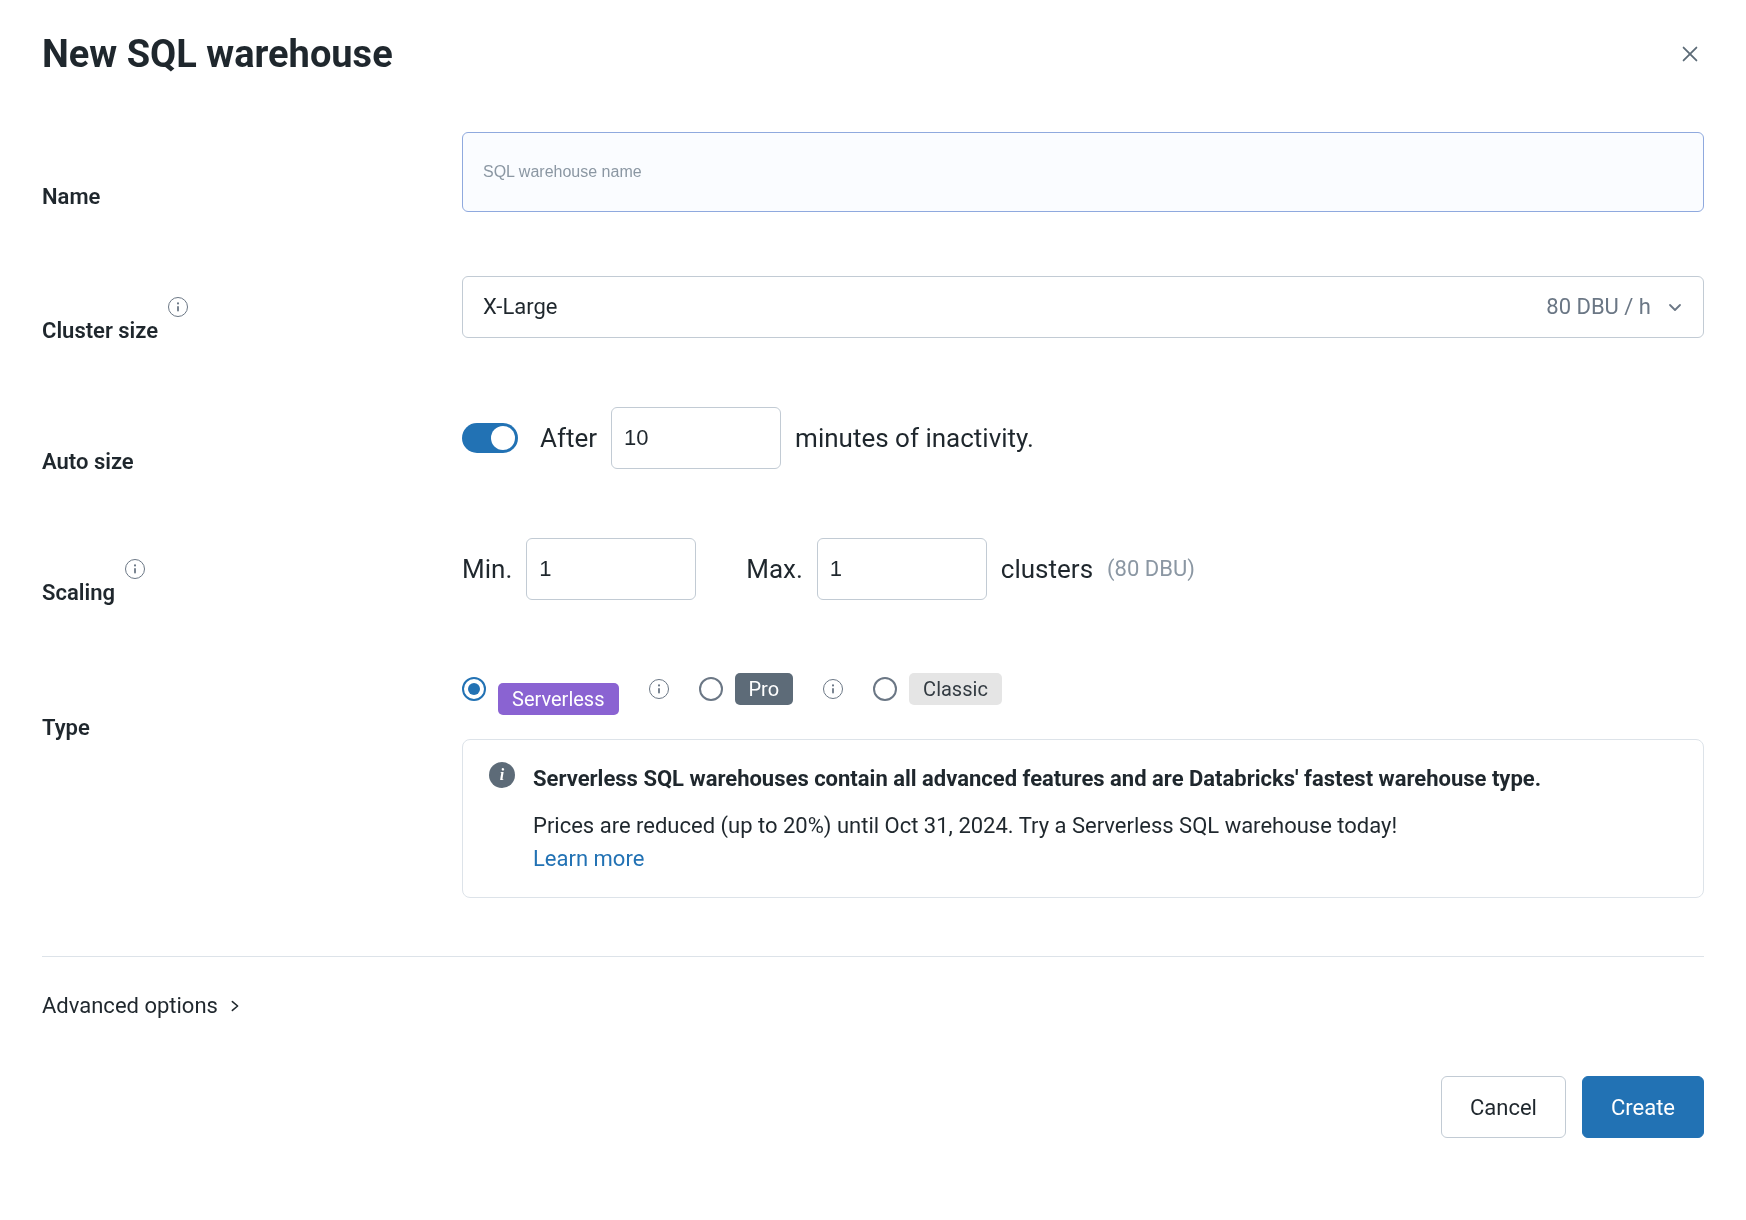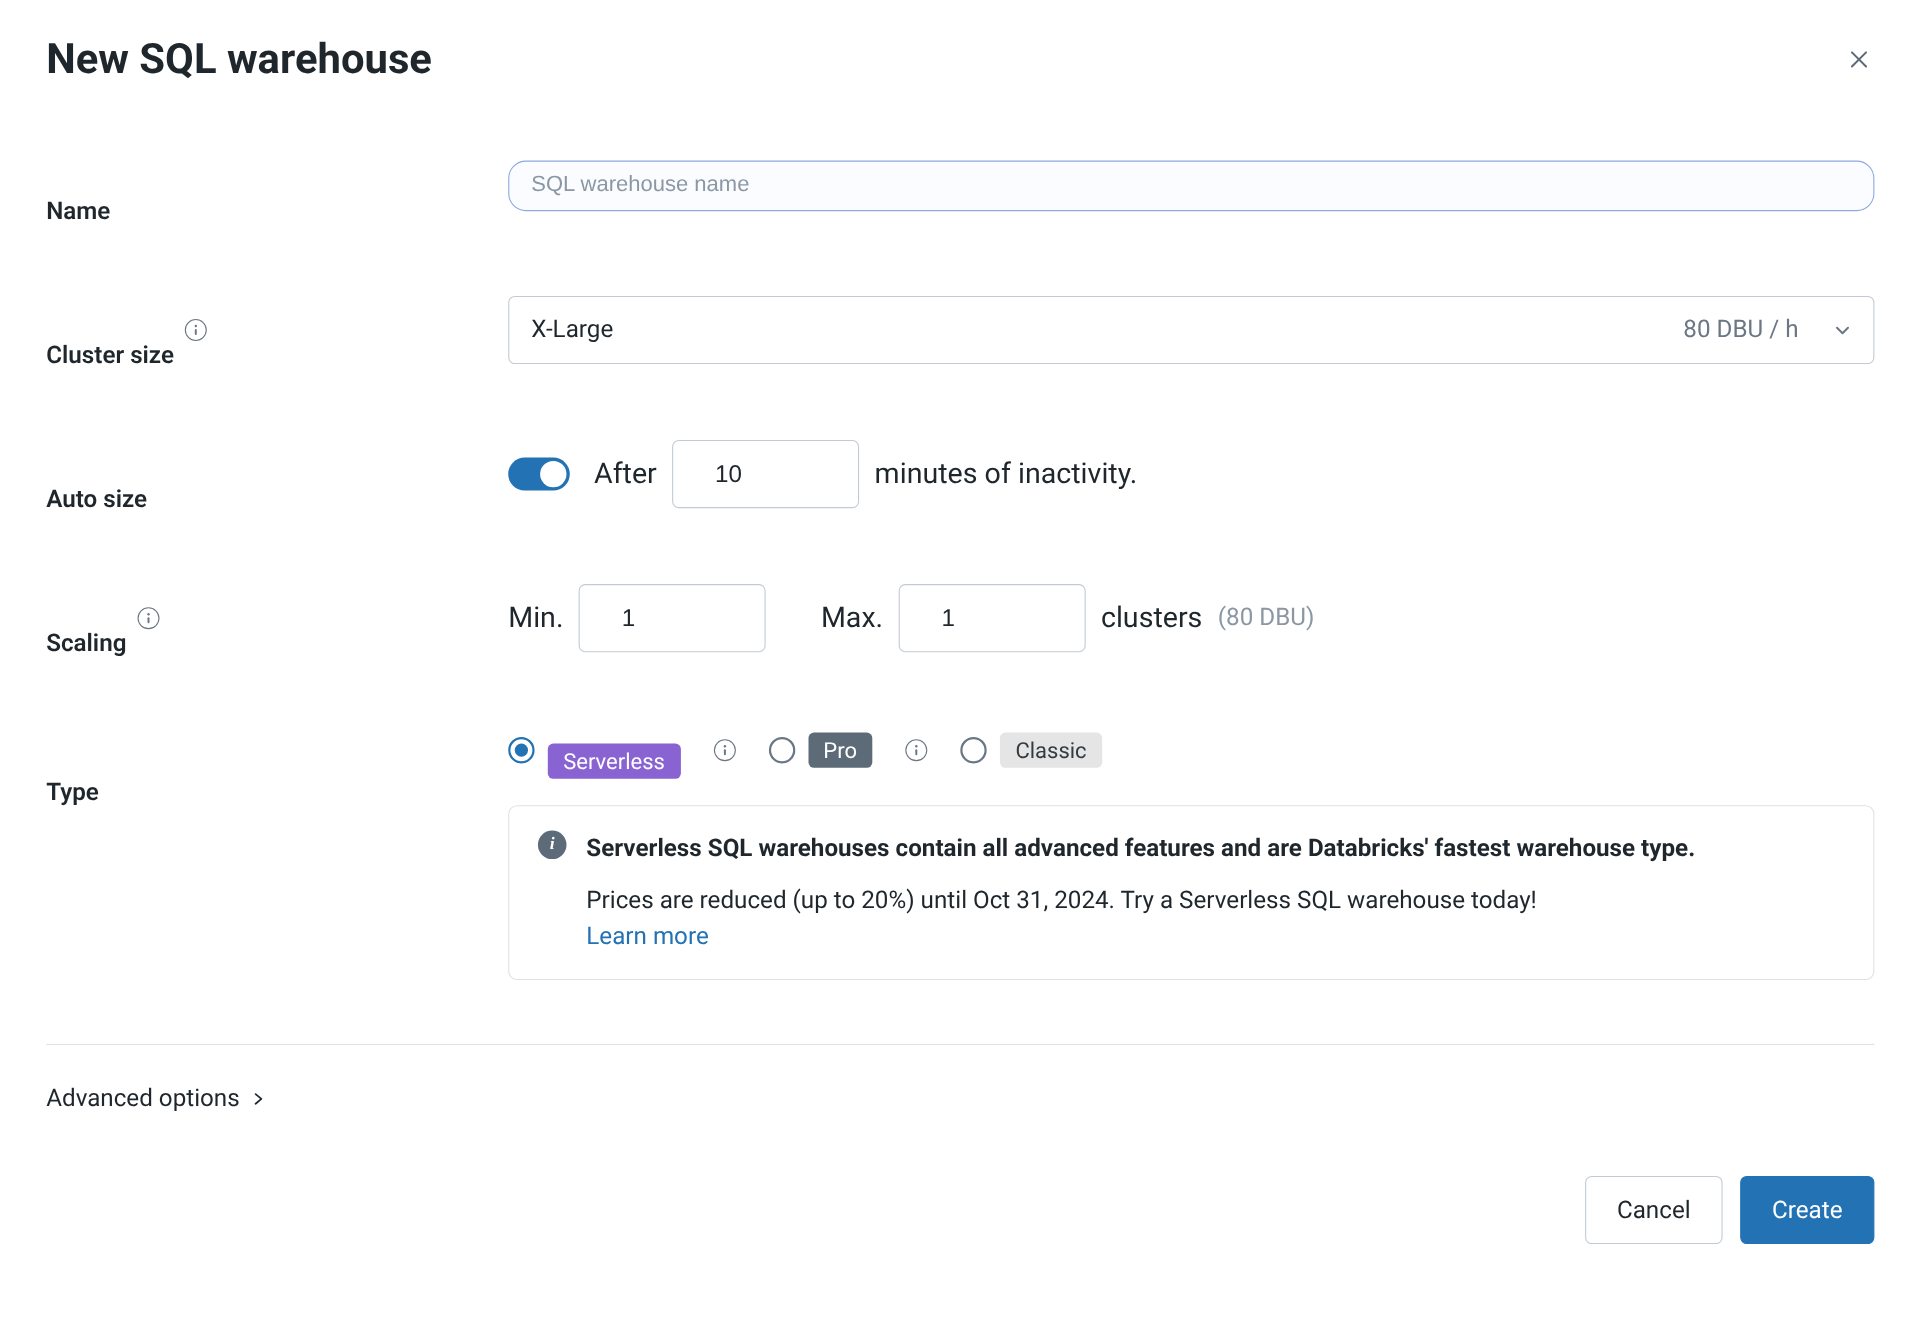--- a/index.html
+++ b/index.html
@@ -77,25 +77,25 @@
       height: 20px;
     }
     .input-col {
       flex: 1;
       display: flex;
       align-items: center;
       gap: 14px;
     }
     .text-input {
       width: 100%;
-      height: 46px;
+      height: 80px;
       border: 1.5px solid #8fa9de;
-      border-radius: 16px;
+      border-radius: 6px;
       padding: 0 20px;
-      font-size: 20px;
+      font-size: 16px;
       background: #fafcff;
       color: #1f272d;
     }
     .text-input::placeholder {
       color: #8b97a3;
     }
     .select {
       width: 100%;
       height: 62px;
       border: 1px solid #c2cbd4;
@@ -104,21 +104,21 @@
       font-size: 22px;
       display: flex;
       align-items: center;
       justify-content: space-between;
       background: #fff;
       cursor: pointer;
     }
     .select-right {
       display: flex;
       align-items: center;
-      gap: 32px;
+      gap: 16px;
       color: #6b7785;
       text-align: right;
     }
     .chevron-down {
       width: 16px;
       height: 16px;
     }
     .toggle {
       width: 56px;
       height: 30px;
@@ -141,21 +141,21 @@
     }
     .inline-text {
       font-size: 26px;
       color: #1f272d;
     }
     .num-input {
       width: 170px;
       height: 62px;
       border: 1px solid #c2cbd4;
       border-radius: 6px;
-      padding: 0 38px;
+      padding: 0 12px;
       font-size: 22px;
       background: #fff;
       color: #1f272d;
     }
     .gray-text {
       color: #8b97a3;
       font-size: 22px;
     }
     .type-row {
       display: flex;

